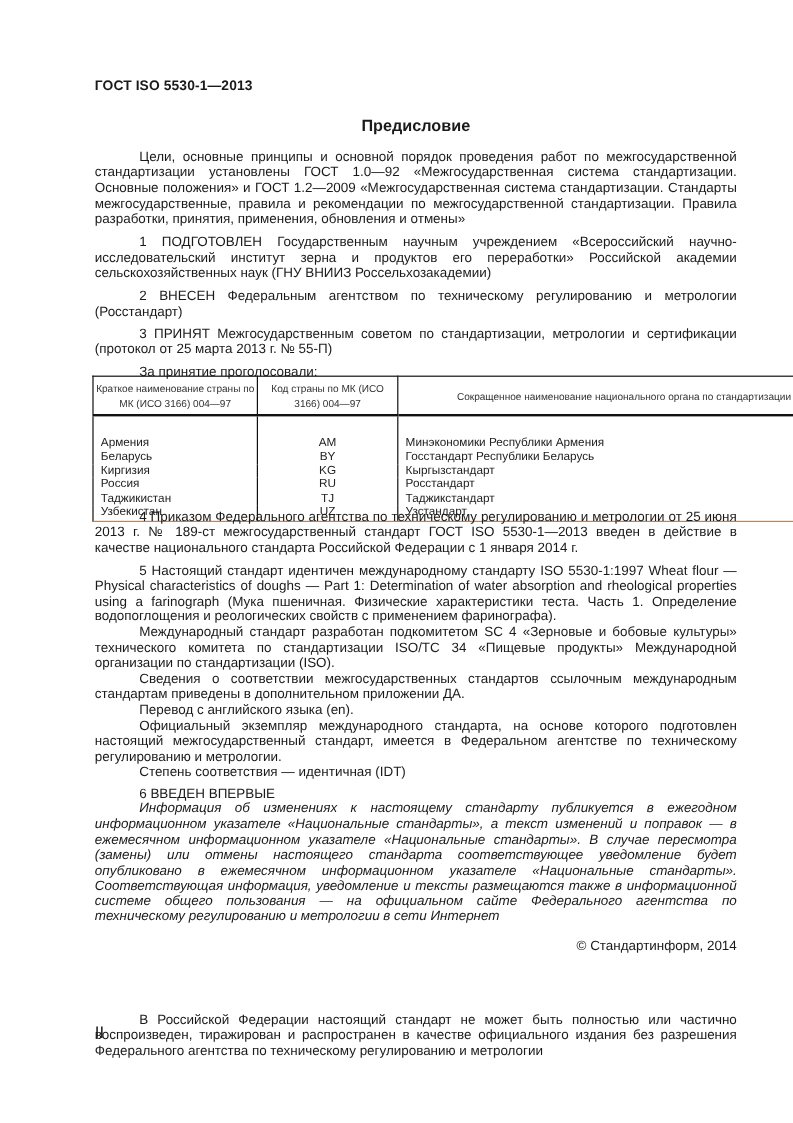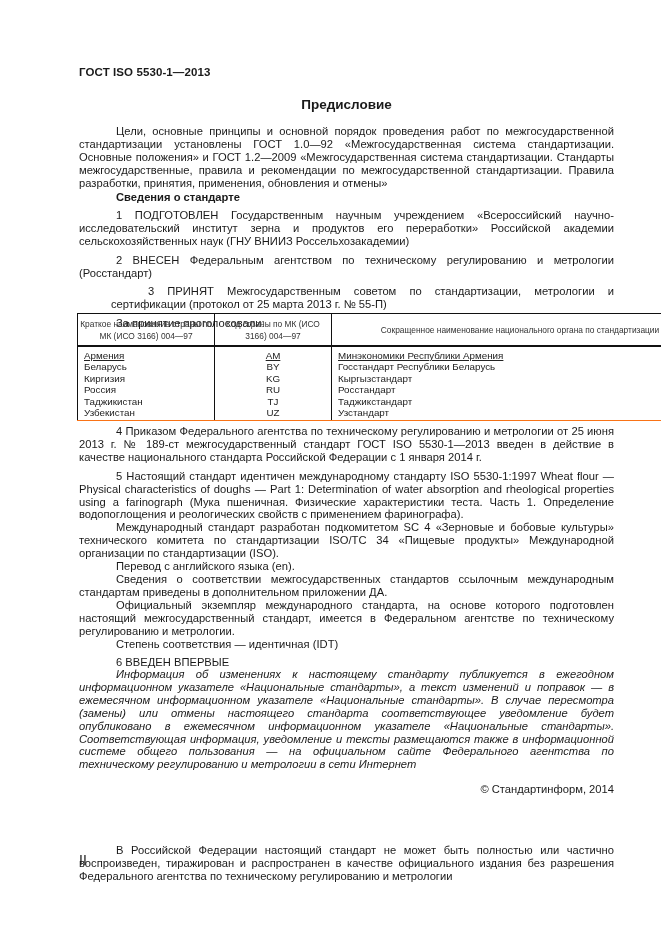--- a/index.html
+++ b/index.html
@@ -10,44 +10,43 @@
   .title { position: absolute; top: 97px; left: 0; width: 535px; text-align: center; font-weight: bold; font-size: 13.5px; }
   .block { position: absolute; left: 0; width: 535px; font-size: 11.2px; line-height: 12.9px; text-align: justify; }
   .indent { text-indent: 37px; }
   .p { margin: 0; }
   .subhead { font-weight: bold; }
   .italic { font-style: italic; }
   .right { text-align: right; }
   table.votes { position: absolute; left: -2px; top: 313px; width: 632px; border-collapse: collapse; font-size: 8.4px; }
   table.votes th { font-weight: normal; text-align: center; border: 1px solid #111; border-bottom: 2px solid #111; height: 31px; padding: 0 2px; line-height: 12px; color: #333; }
   table.votes td { border-left: 1px solid #111; border-right: 1px solid #111; font-size: 9.8px; line-height: 11.4px; padding: 0 6px; color: #222; }
-  table.votes tr.first td { padding-top: 3px; text-decoration: underline; }
+  table.votes tr.first td { padding-top: 17px; }
   table.votes tr.last td { border-bottom: 1px solid #f97316; padding-bottom: 2px; }
   table.votes td.code { text-align: center; }
   .col1 { width: 132px; } .col2 { width: 112px; } .col3 { width: auto; }
   .pagenum { position: absolute; top: 852px; left: 0; font-size: 14px; }
 </style>
 </head>
 <body>
 
 <div class="page">
 
   <div class="running-head">ГОСТ ISO 5530-1—2013</div>
 
   <div class="title">Предисловие</div>
 
   <div class="block indent" style="top:125px;">
     <p class="p">Цели, основные принципы и основной порядок проведения работ по межгосударственной стандартизации установлены ГОСТ 1.0—92 «Межгосударственная система стандартизации. Основные положения» и ГОСТ 1.2—2009 «Межгосударственная система стандартизации. Стандарты межгосударственные, правила и рекомендации по межгосударственной стандартизации. Правила разработки, принятия, применения, обновления и отмены»</p>
   </div>
 
   <div class="block indent" style="top:191px;">
-    <p class="p subhead">Сведения о стандарте</p>
     <p class="p" style="margin-top:5px;">1 ПОДГОТОВЛЕН Государственным научным учреждением «Всероссийский научно-исследовательский институт зерна и продуктов его переработки» Российской академии сельскохозяйственных наук (ГНУ ВНИИЗ Россельхозакадемии)</p>
     <p class="p" style="margin-top:6px;">2 ВНЕСЕН Федеральным агентством по техническому регулированию и метрологии (Росстандарт)</p>
-    <p class="p" style="margin-top:6px;margin-left:32px;">3 ПРИНЯТ Межгосударственным советом по стандартизации, метрологии и сертификации (протокол от 25 марта 2013 г. № 55-П)</p>
+    <p class="p" style="margin-top:6px;">3 ПРИНЯТ Межгосударственным советом по стандартизации, метрологии и сертификации (протокол от 25 марта 2013 г. № 55-П)</p>
     <p class="p" style="margin-top:6px;">За принятие проголосовали:</p>
   </div>
 
   <table class="votes">
     <thead>
       <tr>
         <th class="col1">Краткое наименование страны по МК (ИСО 3166) 004—97</th>
         <th class="col2">Код страны по МК (ИСО 3166) 004—97</th>
         <th class="col3">Сокращенное наименование национального органа по стандартизации</th>
       </tr>
@@ -83,22 +82,22 @@
         <td class="code">UZ</td>
         <td>Узстандарт</td>
       </tr>
     </tbody>
   </table>
 
   <div class="block indent" style="top:425px;">
     <p class="p">4 Приказом Федерального агентства по техническому регулированию и метрологии от 25 июня 2013 г. № 189-ст межгосударственный стандарт ГОСТ ISO 5530-1—2013 введен в действие в качестве национального стандарта Российской Федерации с 1 января 2014 г.</p>
     <p class="p" style="margin-top:6px;">5 Настоящий стандарт идентичен международному стандарту ISO 5530-1:1997 Wheat flour — Physical characteristics of doughs — Part 1: Determination of water absorption and rheological properties using a farinograph (Мука пшеничная. Физические характеристики теста. Часть 1. Определение водопоглощения и реологических свойств с применением фаринографа).</p>
     <p class="p">Международный стандарт разработан подкомитетом SC 4 «Зерновые и бобовые культуры» технического комитета по стандартизации ISO/TC 34 «Пищевые продукты» Международной организации по стандартизации (ISO).</p>
+    <p class="p">Сведения о соответствии межгосударственных стандартов ссылочным международным стандартам приведены в дополнительном приложении ДА.</p>
     <p class="p">Перевод с английского языка (en).</p>
-    <p class="p">Сведения о соответствии межгосударственных стандартов ссылочным международным стандартам приведены в дополнительном приложении ДА.</p>
     <p class="p">Официальный экземпляр международного стандарта, на основе которого подготовлен настоящий межгосударственный стандарт, имеется в Федеральном агентстве по техническому регулированию и метрологии.</p>
     <p class="p">Степень соответствия — идентичная (IDT)</p>
     <p class="p" style="margin-top:6px;">6 ВВЕДЕН ВПЕРВЫЕ</p>
   </div>
 
   <div class="block indent italic" style="top:668px;">
     <p class="p">Информация об изменениях к настоящему стандарту публикуется в ежегодном информационном указателе «Национальные стандарты», а текст изменений и поправок — в ежемесячном информационном указателе «Национальные стандарты». В случае пересмотра (замены) или отмены настоящего стандарта соответствующее уведомление будет опубликовано в ежемесячном информационном указателе «Национальные стандарты». Соответствующая информация, уведомление и тексты размещаются также в информационной системе общего пользования — на официальном сайте Федерального агентства по техническому регулированию и метрологии в сети Интернет</p>
   </div>
 
   <div class="block right" style="top:783px;">

